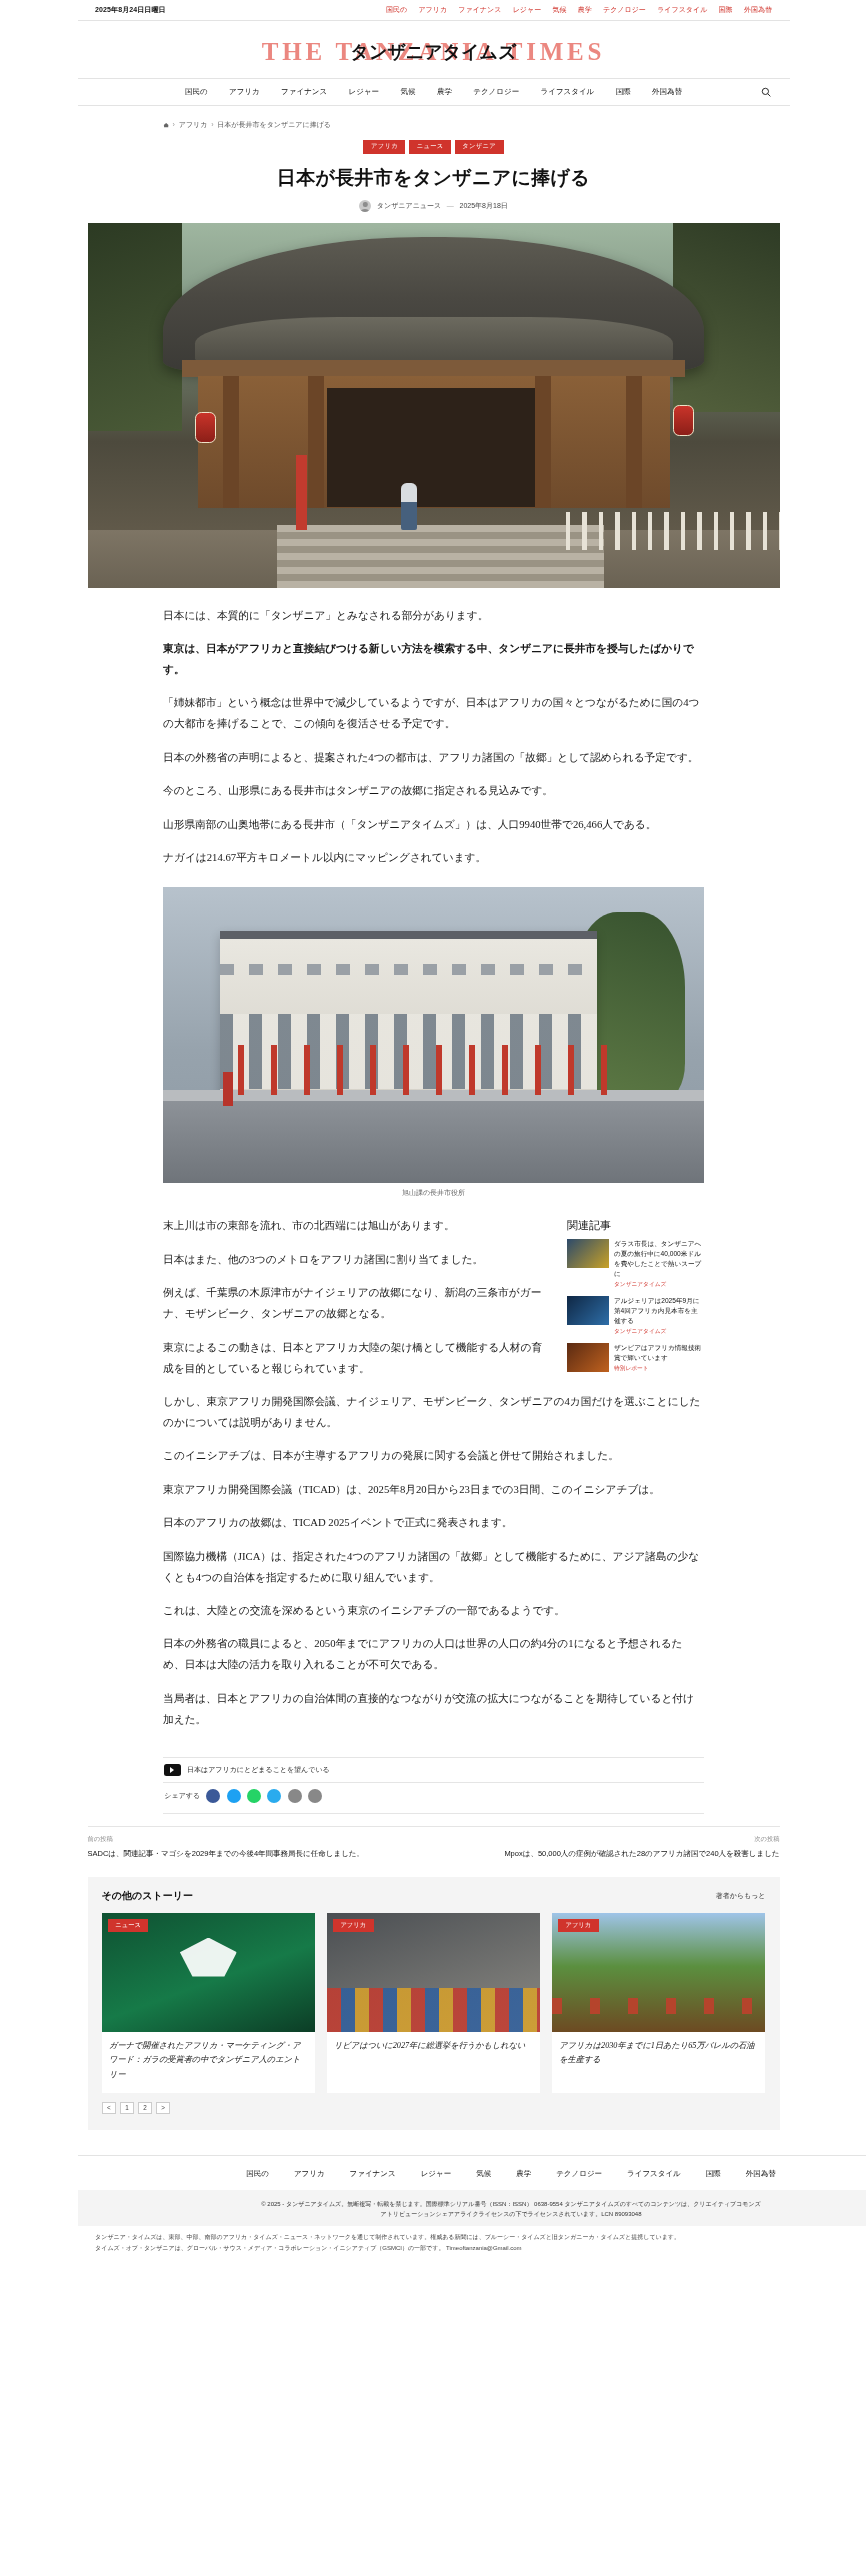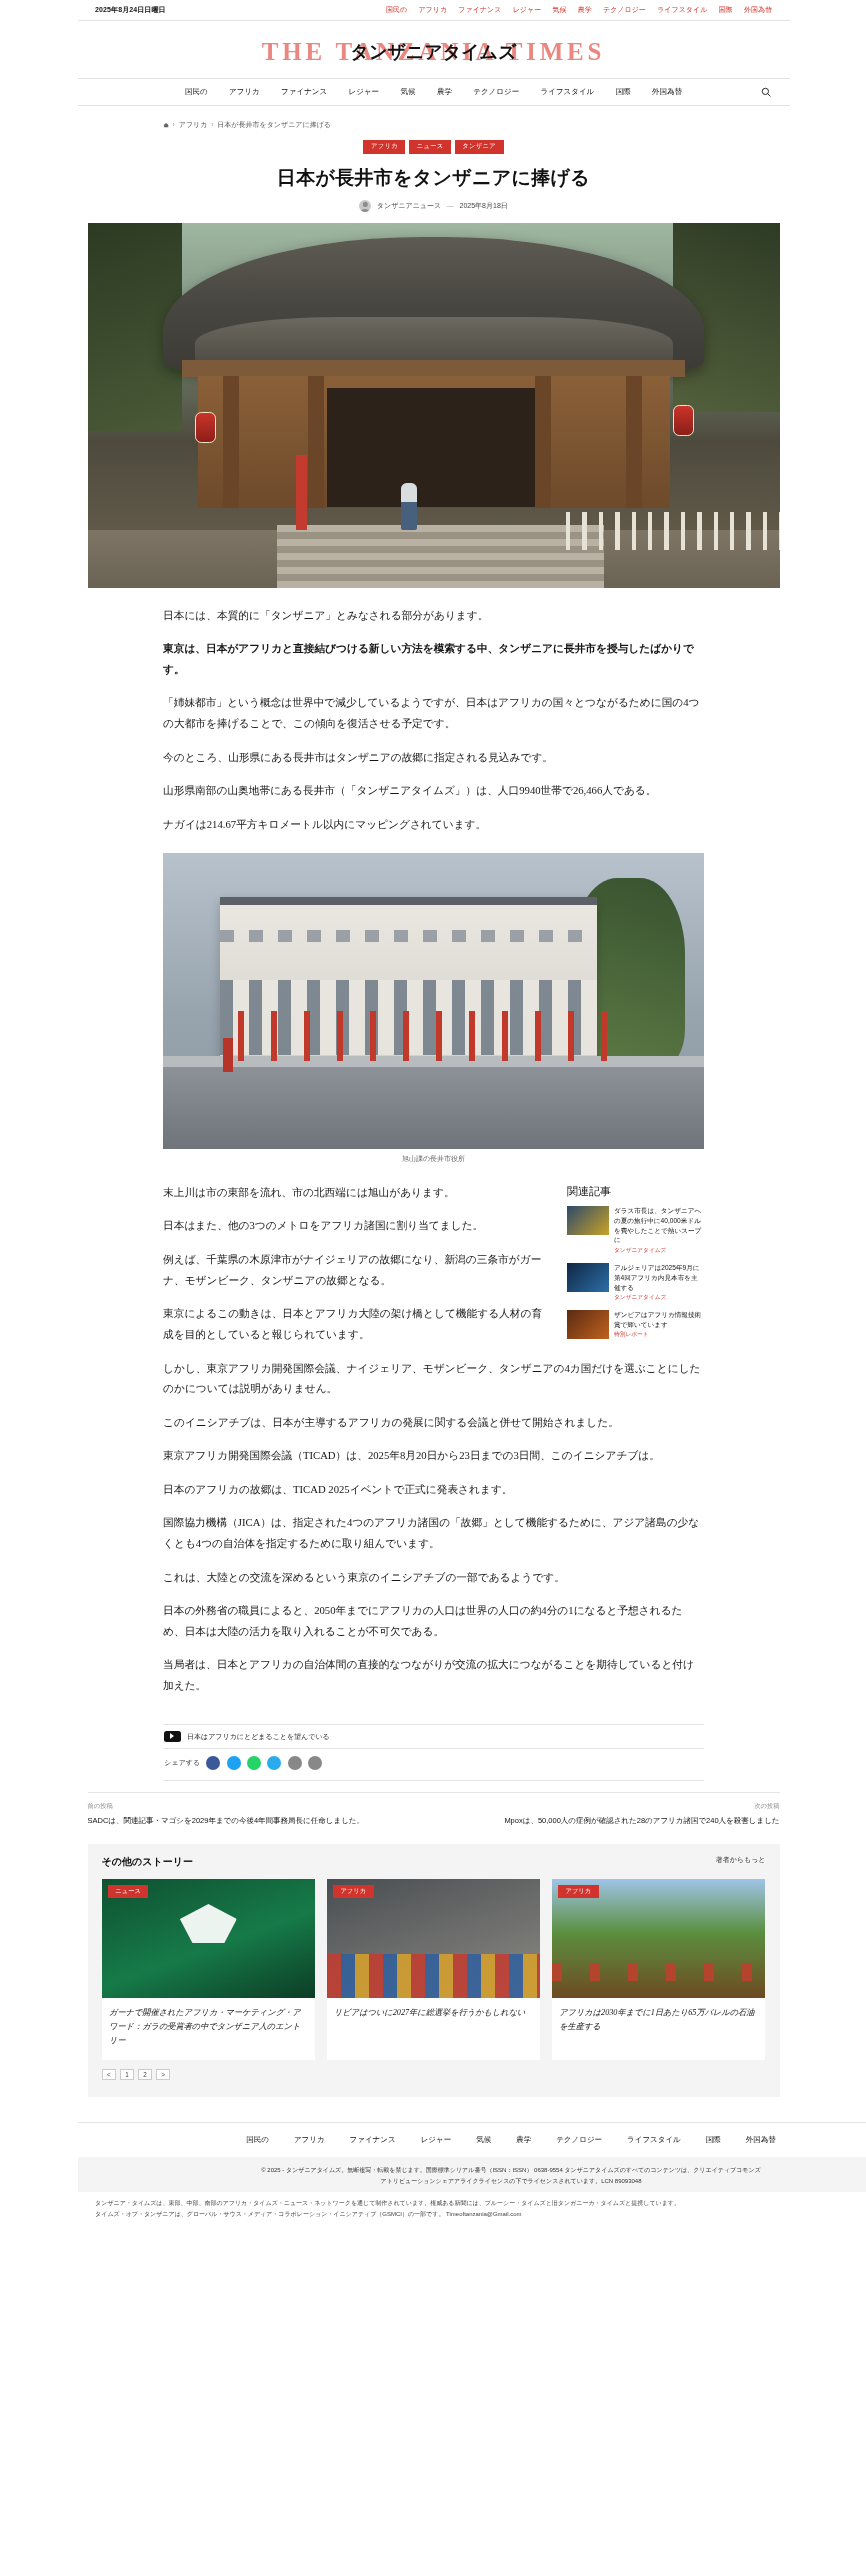--- a/index.html
+++ b/index.html
@@ -282,21 +282,21 @@
   .pn.next { text-align:right; }
   .pn .txt { font-size:7.5px; line-height:1.7; color:#111; }
 
   
   .stories {
     width:692px; margin:16.4px auto 0;
     background:#f4f4f4;
     padding:11.3px 14px 16.4px;
   }
   .stories-head {
-    display:flex; align-items:flex-start; justify-content:space-between;
+    display:flex; align-items:center; justify-content:space-between;
     margin-bottom:10px;
     font-family:"Liberation Sans", sans-serif;
     gap:35px;
   }
   .stories-head h2 { font-size:10px; margin:0; font-weight:bold; color:#111; }
   .stories-head .more { font-size:7px; color:#333; }
   .cards { display:flex; gap:11.3px; }
   .card { flex:1; background:#fff; }
   .card .thumb { width:100%; height:119px; position:relative; overflow:hidden; }
   .card .badge {
@@ -457,20 +457,21 @@
       <div class="stairs"></div>
       <div class="fence"></div>
       <div class="sign"></div>
       <div class="person"></div>
     </div>
 
     <div class="body-col">
       <p class="para">日本には、本質的に「タンザニア」とみなされる部分があります。</p>
       <p class="para"><b>東京は、日本がアフリカと直接結びつける新しい方法を模索する中、タンザニアに長井市を授与したばかりです。</b></p>
       <p class="para">「姉妹都市」という概念は世界中で減少しているようですが、日本はアフリカの国々とつながるために国の4つの大都市を捧げることで、この傾向を復活させる予定です。</p>
+      <p class="para">日本の外務省の声明によると、提案された4つの都市は、アフリカ諸国の「故郷」として認められる予定です。</p>
       <p class="para">今のところ、山形県にある長井市はタンザニアの故郷に指定される見込みです。</p>
       <p class="para">山形県南部の山奥地帯にある長井市（「タンザニアタイムズ」）は、人口9940世帯で26,466人である。</p>
       <p class="para">ナガイは214.67平方キロメートル以内にマッピングされています。</p>
     </div>
 
     <figure class="fig">
       <div class="pic">
         <div class="sky2"></div>
         <div class="tree2"></div>
         <div class="bldg">

